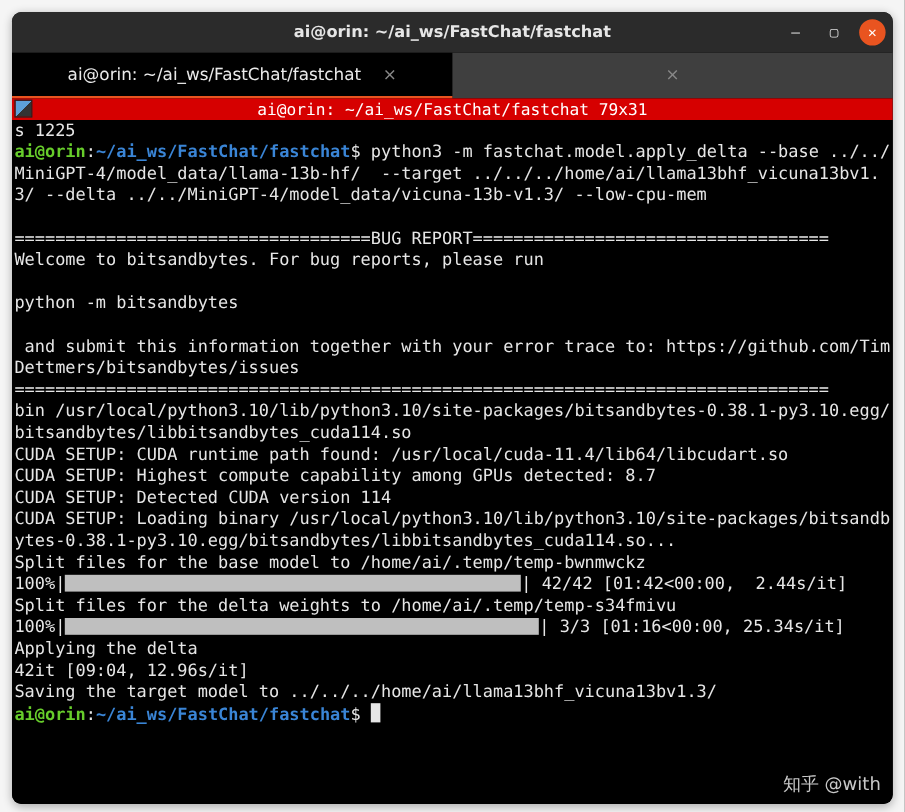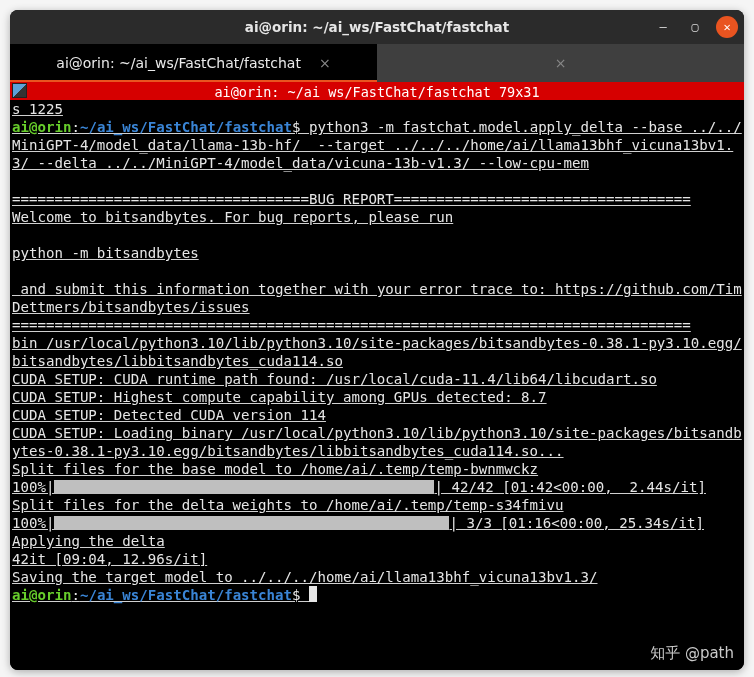--- a/index.html
+++ b/index.html
@@ -112,21 +112,20 @@
   .terminal {
     flex: 1;
     background: #000;
     color: #d0d0d0;
     font-size: 14.1px;
     line-height: 18px;
     padding: 0 2px 2px 2px;
     white-space: pre-wrap;
     word-break: break-all;
     position: relative;
-    text-decoration: underline;
   }
   .green { color: #67cd2b; font-weight: bold; }
   .blue  { color: #3a85d6; font-weight: bold; }
   .white { color: #e6e6e6; }
   .bar {
     display: inline-block;
     background: #bfbfbf;
     height: 14px;
     vertical-align: -2px;
   }
@@ -193,15 +192,15 @@
 <span class="white">CUDA SETUP: Detected CUDA version 114</span>
 <span class="white">CUDA SETUP: Loading binary /usr/local/python3.10/lib/python3.10/site-packages/bitsandbytes-0.38.1-py3.10.egg/bitsandbytes/libbitsandbytes_cuda114.so...</span>
 <span class="white">Split files for the base model to /home/ai/.temp/temp-bwnmwckz</span>
 <span class="white">100%|</span><span class="bar" style="width:380px"></span><span class="white">| 42/42 [01:42&lt;00:00,  2.44s/it]</span>
 <span class="white">Split files for the delta weights to /home/ai/.temp/temp-s34fmivu</span>
 <span class="white">100%|</span><span class="bar" style="width:395px"></span><span class="white">| 3/3 [01:16&lt;00:00, 25.34s/it]</span>
 <span class="white">Applying the delta</span>
 <span class="white">42it [09:04, 12.96s/it]</span>
 <span class="white">Saving the target model to ../../../home/ai/llama13bhf_vicuna13bv1.3/</span>
 <span class="green">ai@orin</span><span class="white">:</span><span class="blue">~/ai_ws/FastChat/fastchat</span><span class="white">$ </span><span class="cursor"></span>
-<div class="watermark">知乎 @path</div></div>
+<div class="watermark">知乎 @with</div></div>
 
 </div>
 
 </body></html>

